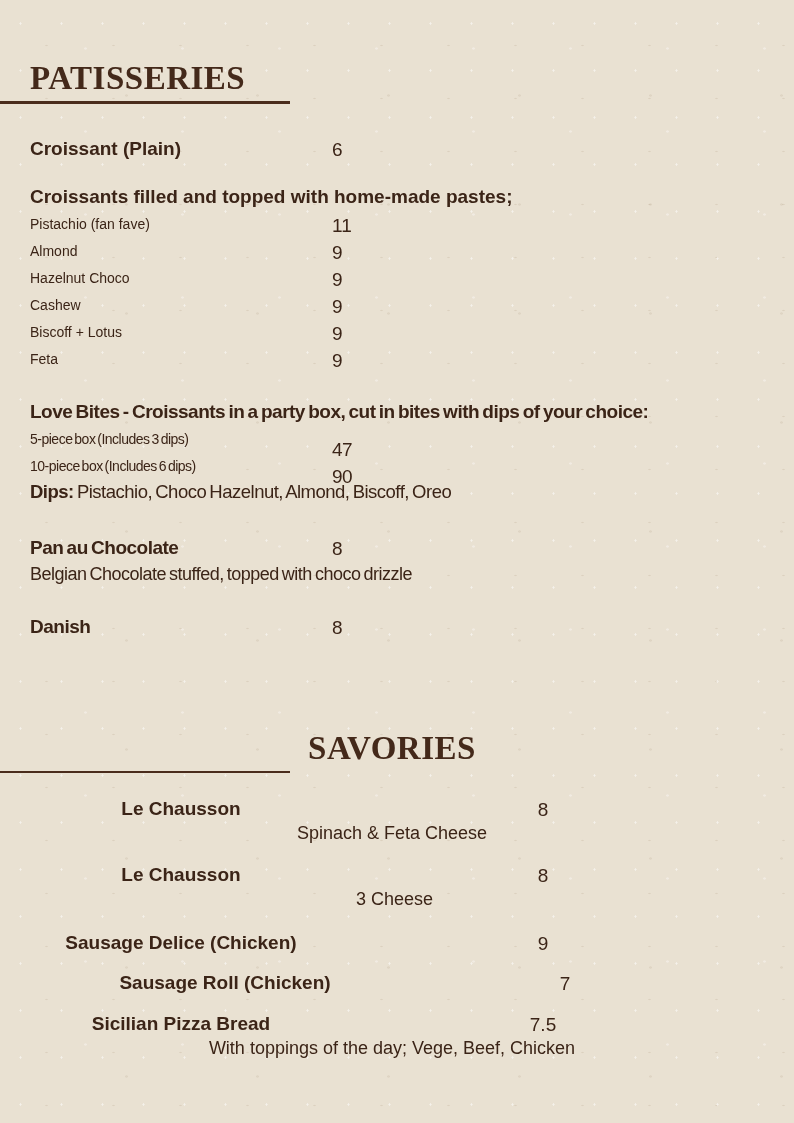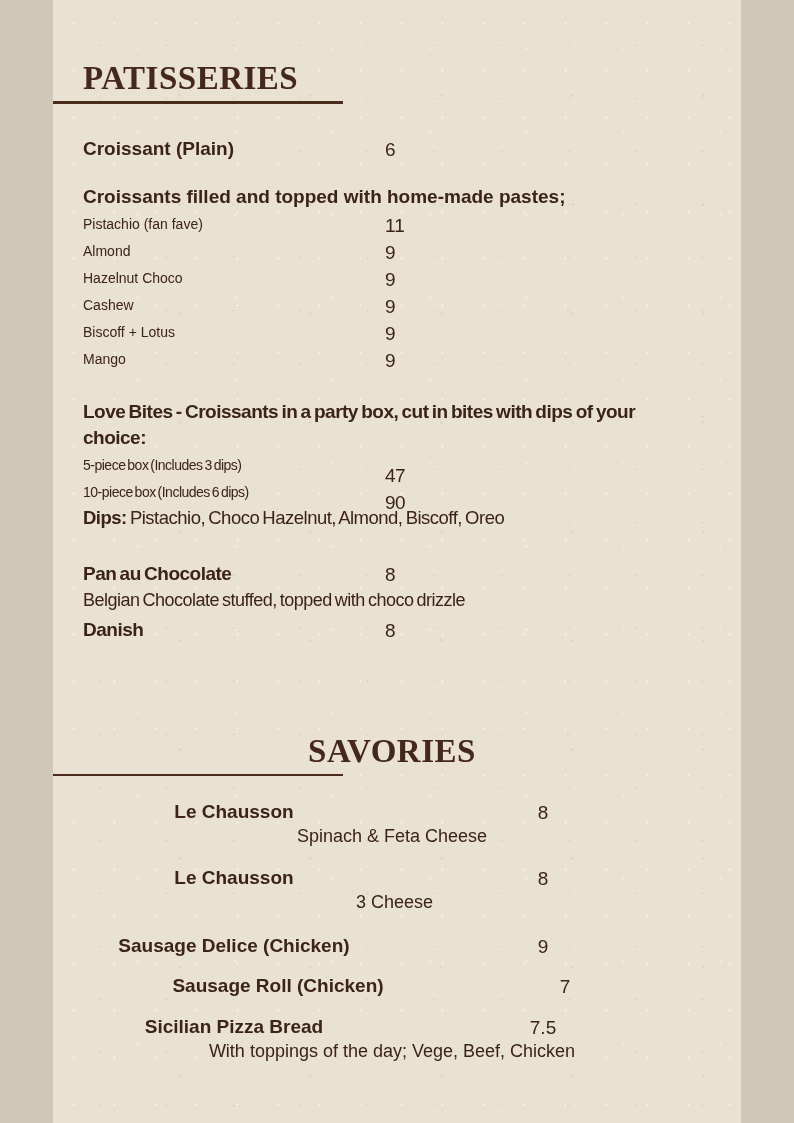--- a/index.html
+++ b/index.html
@@ -1,20 +1,20 @@
 <!DOCTYPE html>
 <html><head>
 <meta charset="utf-8">
 <style>
   html, body { margin: 0; padding: 0; }
   body { background: #cfc7b8; }
 
   .menu {
     position: relative;
-    width: 688px;
+    width: 794px;
     height: 1123px;
     margin: 0 auto;
     box-sizing: border-box;
     padding: 62px 40px 0 30px;
     overflow: hidden;
     background-color: #e9e1d2;
     background-image:
       radial-gradient(rgba(255,255,255,0.55) 0.8px, transparent 1.3px),
       radial-gradient(rgba(172,150,120,0.22) 0.8px, transparent 1.3px),
       radial-gradient(rgba(255,255,255,0.35) 1px, transparent 1.7px),
@@ -90,21 +90,21 @@
     word-spacing: -1.5px;
   }
   .condensed .list-row .price { top: 12px; }
 
   
   .b-croissant-plain { margin-bottom: 23px; }
   .b-filled-group    { margin-bottom: 27px; }
   .b-love-group      { margin-bottom: 30px; }
   .b-love-group .row .list-name,
   .b-love-group .row .price { line-height: 26px; }
-  .b-pan             { margin-bottom: 5px; }
+  .b-pan             { margin-bottom: 28px; }
   .b-danish          { margin-bottom: 0; }
 
   .savories-section  { margin-top: 93px; text-align: center; }
   .savories-section .rule-gap { margin-bottom: 24px; }
   .savories-section .item-name,
   .savories-section .price { line-height: 24px; }
   .savories-section .desc  { margin-top: 0; }
   .b-chausson-1 { margin-bottom: 18px; }
   .b-chausson-2 { margin-bottom: 20px; }
   .b-delice     { margin-bottom: 16px; }
@@ -142,21 +142,21 @@
       </div>
       <div class="row list-row">
         <span class="list-name">Cashew</span>
         <span class="price">9</span>
       </div>
       <div class="row list-row">
         <span class="list-name">Biscoff + Lotus</span>
         <span class="price">9</span>
       </div>
       <div class="row list-row">
-        <span class="list-name">Mango</span>
+        <span class="list-name">Feta</span>
         <span class="price">9</span>
       </div>
     </div>
 
     <div class="group condensed b-love-group">
       <div class="group-heading">Love Bites - Croissants in a party box, cut in bites with dips of your choice:</div>
       <div class="row list-row">
         <span class="list-name">5-piece box (Includes 3 dips)</span>
         <span class="price">47</span>
       </div>

